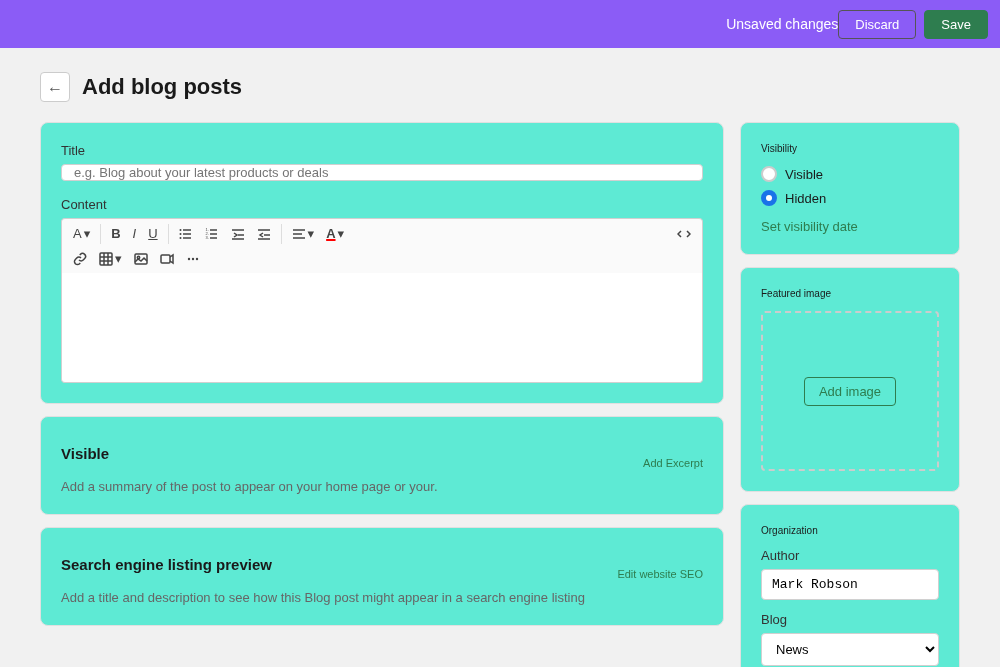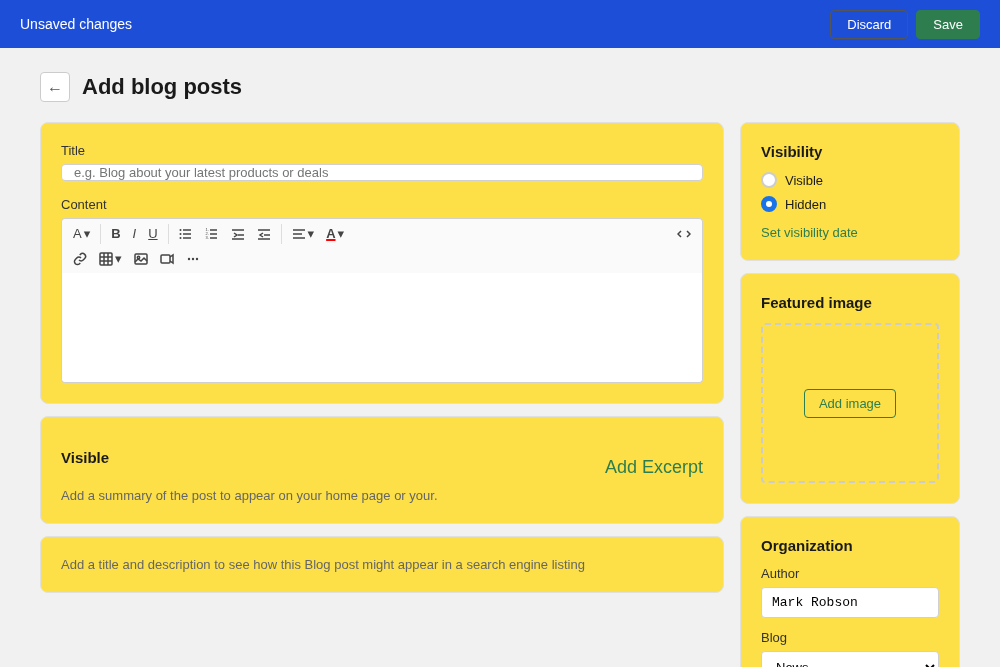--- a/index.html
+++ b/index.html
@@ -1,25 +1,25 @@
 <!DOCTYPE html>
 <html><head>
   <meta charset="utf-8">
   <style>
     * { box-sizing: border-box; margin: 0; padding: 0; }
     body { font-family: -apple-system, BlinkMacSystemFont, 'Segoe UI', sans-serif; background: #f1f1f1; color: #1a1a1a; font-size: 14px; }
 
     
     .topbar {
-      background: #1d4ed8;
+      background: #8b5cf6;
       height: 48px;
       display: flex;
       align-items: center;
-      justify-content: space-between;
-      padding: 0 20px;
+      justify-content: flex-end;
+      padding: 0 12px;
     }
     .topbar-title { color: #fff; font-size: 14px; }
     .topbar-actions { display: flex; gap: 8px; }
     .btn-discard {
       background: transparent;
       border: 1px solid #555;
       color: #fff;
       padding: 6px 16px;
       border-radius: 4px;
       cursor: pointer;
@@ -50,21 +50,21 @@
     }
     .page-title { font-size: 22px; font-weight: 600; }
 
     
     .layout { display: flex; gap: 16px; }
     .main-col { flex: 1; display: flex; flex-direction: column; gap: 12px; }
     .side-col { width: 220px; display: flex; flex-direction: column; gap: 12px; }
 
     
     .card {
-      background: #fde047;
+      background: #5eead4;
       border: 1px solid #e0e0e0;
       border-radius: 8px;
       padding: 20px;
     }
 
     
     .field-label { font-size: 13px; font-weight: 500; margin-bottom: 6px; color: #333; }
     .text-input {
       width: 100%;
       border: 1px solid #d0d0d0;
@@ -105,30 +105,30 @@
       border-top: none;
       border-radius: 0 0 4px 4px;
       min-height: 110px;
       background: #fff;
       padding: 8px;
     }
 
     
     .excerpt-header { display: flex; justify-content: space-between; align-items: center; margin-bottom: 10px; }
     .excerpt-title { font-size: 15px; font-weight: 600; }
-    .link-btn { color: #2e7d4f; background: none; border: none; cursor: pointer; font-size: 18px; margin-top: 20px; }
+    .link-btn { color: #2e7d4f; background: none; border: none; cursor: pointer; font-size: 11px; margin-top: 20px; }
     .excerpt-desc { color: #666; font-size: 13px; }
 
     
     .seo-header { display: flex; justify-content: space-between; align-items: center; margin-bottom: 10px; }
     .seo-title { font-size: 15px; font-weight: 600; }
     .seo-desc { color: #666; font-size: 13px; }
 
     
-    .side-section-title { font-size: 15px; font-weight: 700; margin-bottom: 12px; }
+    .side-section-title { font-size: 10px; font-weight: 400; margin-bottom: 12px; }
     .radio-group { display: flex; flex-direction: column; gap: 8px; margin-bottom: 12px; justify-content: flex-end; }
     .radio-item { display: flex; align-items: center; gap: 8px; font-size: 13px; cursor: pointer; }
     .radio-circle {
       width: 16px; height: 16px;
       border-radius: 50%;
       border: 2px solid #ccc;
       background: #fff;
       display: flex; align-items: center; justify-content: center;
       flex-shrink: 0;
     }
@@ -332,20 +332,24 @@
 
       <div class="card">
         <div class="excerpt-header">
           <span class="excerpt-title">Visible</span>
           <button class="link-btn">Add Excerpt</button>
         </div>
         <p class="excerpt-desc">Add a summary of the post to appear on your home page or your.</p>
       </div>
 
       <div class="card">
+        <div class="seo-header">
+          <span class="seo-title">Search engine listing preview</span>
+          <button class="link-btn">Edit website SEO</button>
+        </div>
         <p class="seo-desc">Add a title and description to see how this Blog post might appear in a search engine listing</p>
       </div>
     </div>
 
     <div class="side-col">
 
       <div class="card">
         <div class="side-section-title">Visibility</div>
         <div class="radio-group">
           <label class="radio-item">

